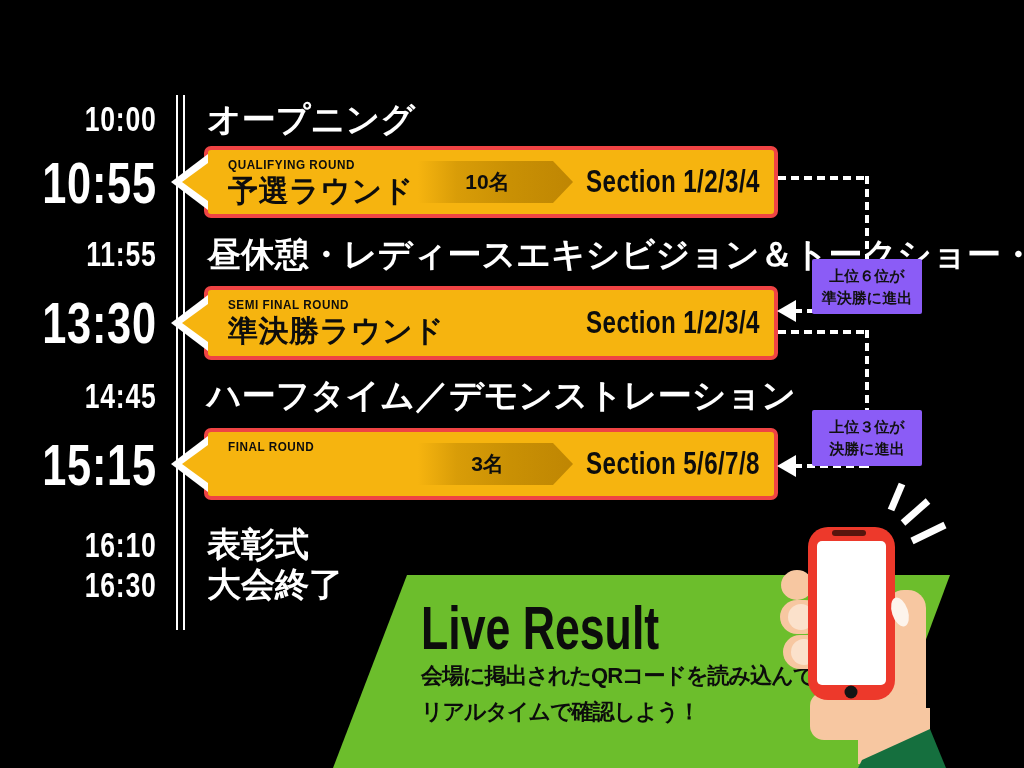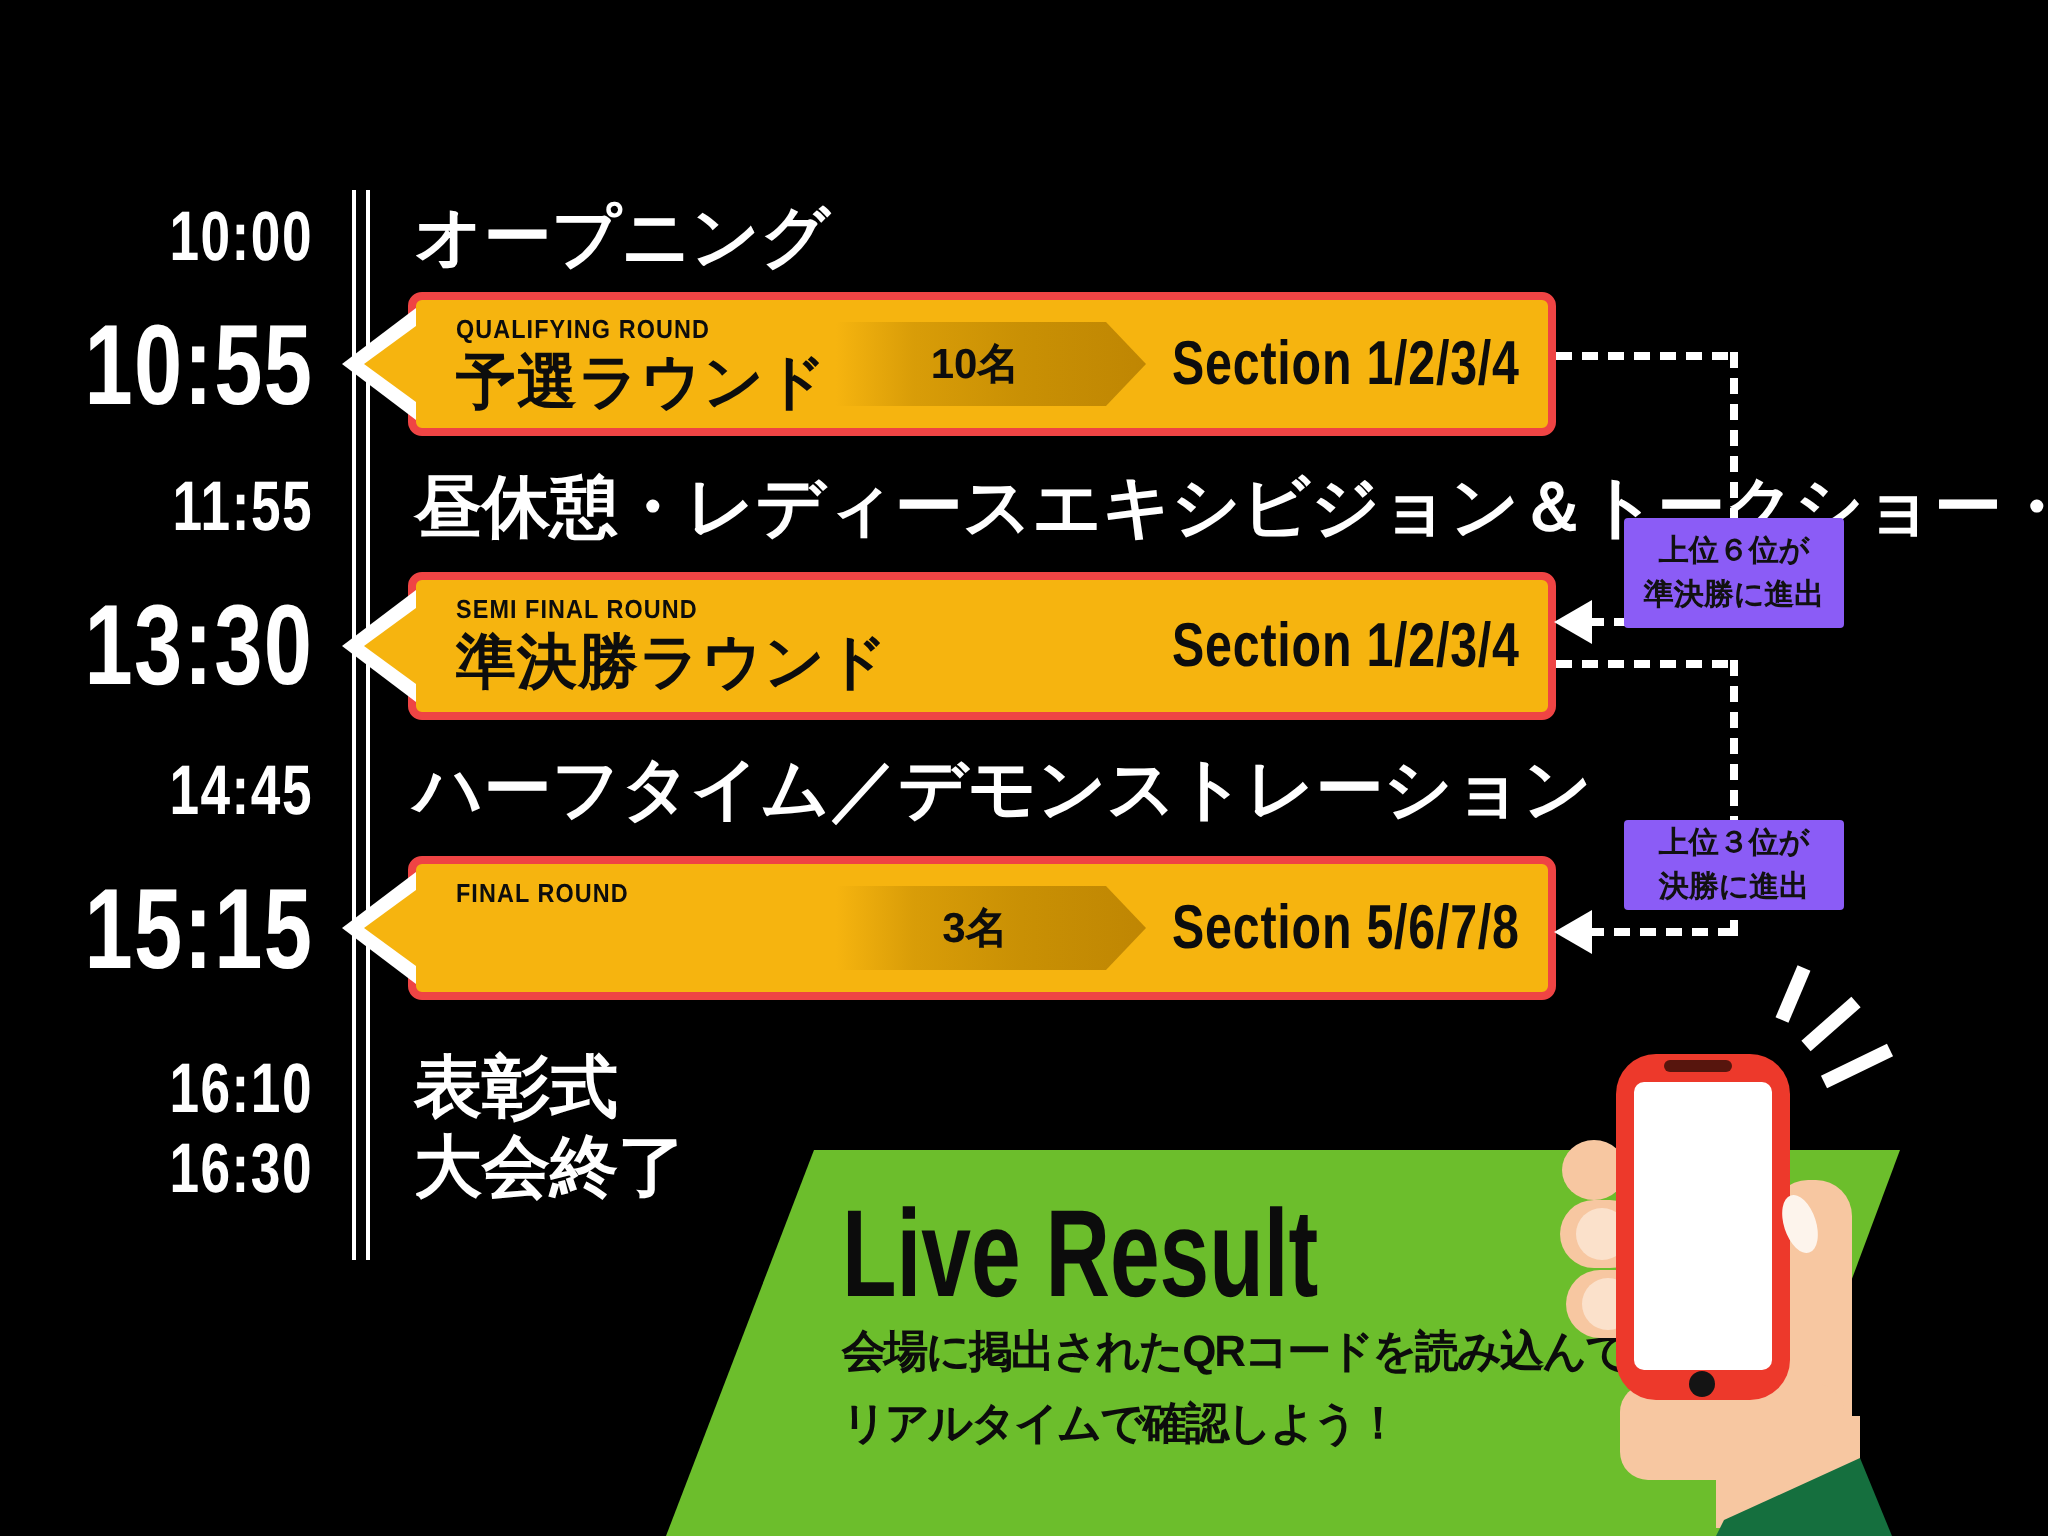--- a/index.html
+++ b/index.html
@@ -77,21 +77,21 @@
   }
   #c1-arrow{left:777px;top:300px}
   #c2-arrow{left:777px;top:455px}
   
   .note{
     position:absolute;left:812px;width:110px;background:#8b5cf6;border-radius:2px;
     display:flex;flex-direction:column;align-items:center;justify-content:center;
     color:#111;font-weight:700;font-size:15px;line-height:1.45;text-align:center;white-space:nowrap;margin-top:40px;
   }
   #note-1{top:219px;height:55px}
-  #note-2{top:370px;height:45px}
+  #note-2{top:370px;height:56px}
   
   .green-panel{
     position:absolute;left:330px;top:575px;width:625px;height:193px;background:#6CBE2C;
     clip-path:polygon(77px 0,620px 0,548px 193px,3px 193px);
   }
   .lr-title{
     position:absolute;left:421px;top:597px;color:#0c0c0c;font-weight:700;font-size:62px;
     line-height:1;transform:scaleX(.72);transform-origin:left top;white-space:nowrap;
   }
   .lr-text{

